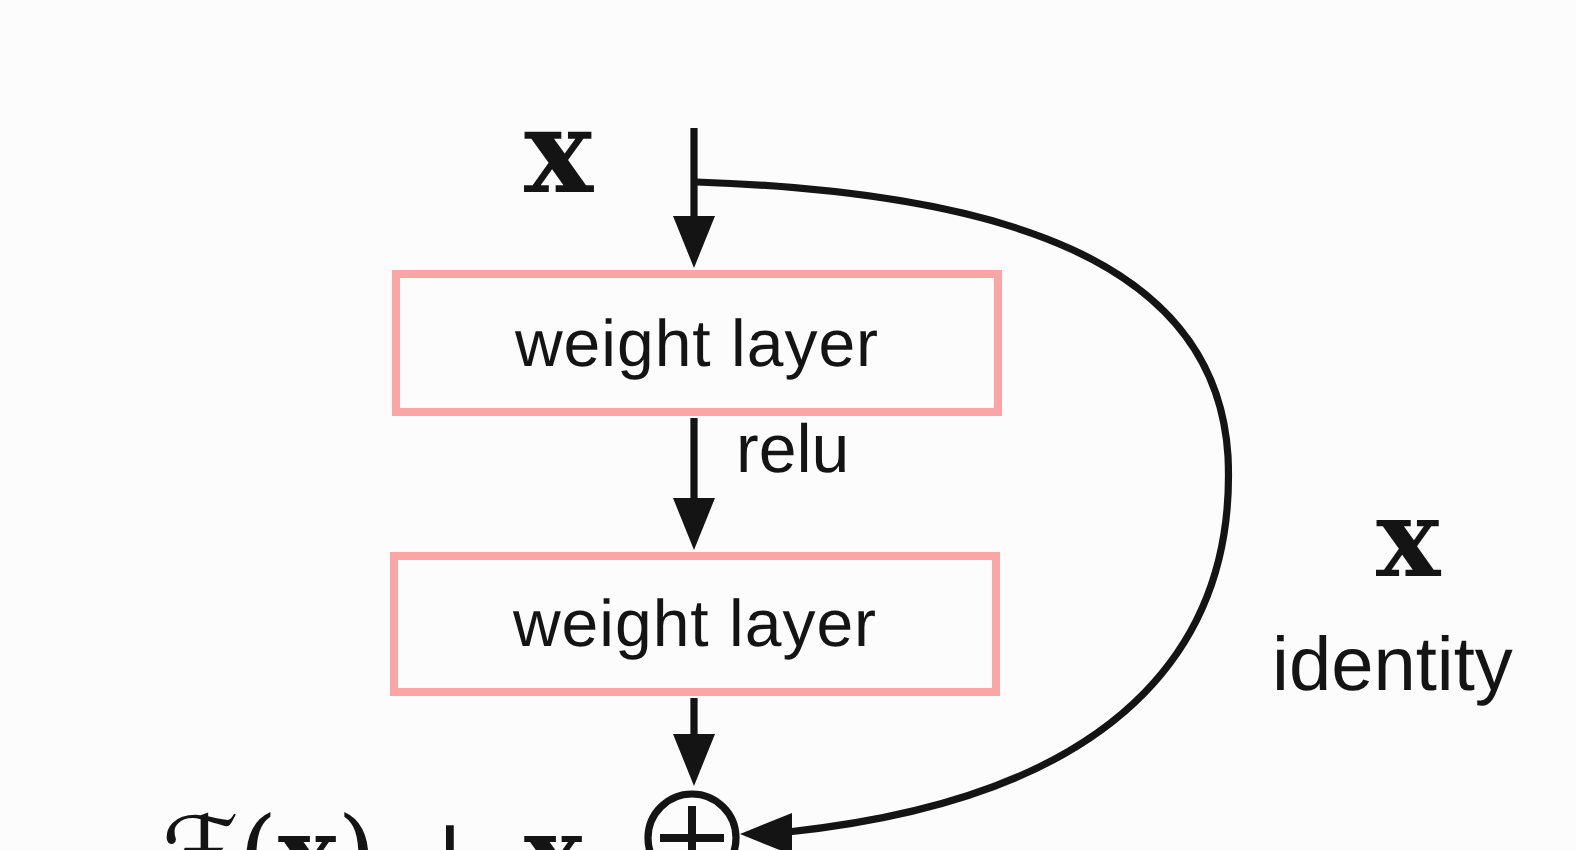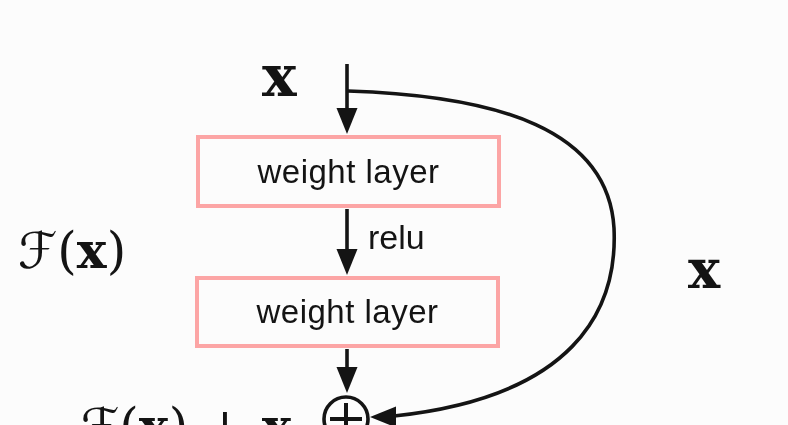--- a/index.html
+++ b/index.html
@@ -35,21 +35,21 @@
     letter-spacing: 0.5px;
   }
   .box-1 { left: 196px; top: 135px; width: 305px; height: 73px; }
   .box-2 { left: 195px; top: 276px; width: 305px; height: 72px; }
   .lbl { position: absolute; line-height: 1; white-space: nowrap; }
   .math {
     font-family: "DejaVu Serif", "DejaVu Sans", serif;
   }
   .mathbold { font-weight: bold; }
   .lbl-input-x   { left: 262px; top: 47px;  font-size: 58px; }
-  .lbl-relu      { left: 368px; top: 220px; font-size: 34px; }
+  .lbl-relu      { left: 368px; top: 208px; font-size: 34px; }
   .lbl-fx        { left: 18px;  top: 226px; font-size: 50px; }
   .lbl-skip-x    { left: 688px; top: 242px; font-size: 54px; }
   .lbl-identity  { left: 636px; top: 314px; font-size: 38px; }
   .lbl-output    { left: 80px;  top: 402px; font-size: 50px; }
 </style>
 </head>
 <body>
 
 <div class="stage">
 
@@ -76,20 +76,20 @@
     <span>weight layer</span>
   </div>
   <div class="box box-2">
     <span>weight layer</span>
   </div>
 
   <div class="lbl lbl-input-x math mathbold">x</div>
 
   <div class="lbl lbl-relu">relu</div>
 
-  <div class="lbl lbl-fx math"><span>ℱ(</span><span class="mathbold">x</span><span>)</span></div>
 
   <div class="lbl lbl-skip-x math mathbold">x</div>
 
+  <div class="lbl lbl-identity">identity</div>
 
   <div class="lbl lbl-output math"><span>ℱ(</span><span class="mathbold">x</span><span>) + </span><span class="mathbold">x</span></div>
 
 </div>
 
 </body></html>

